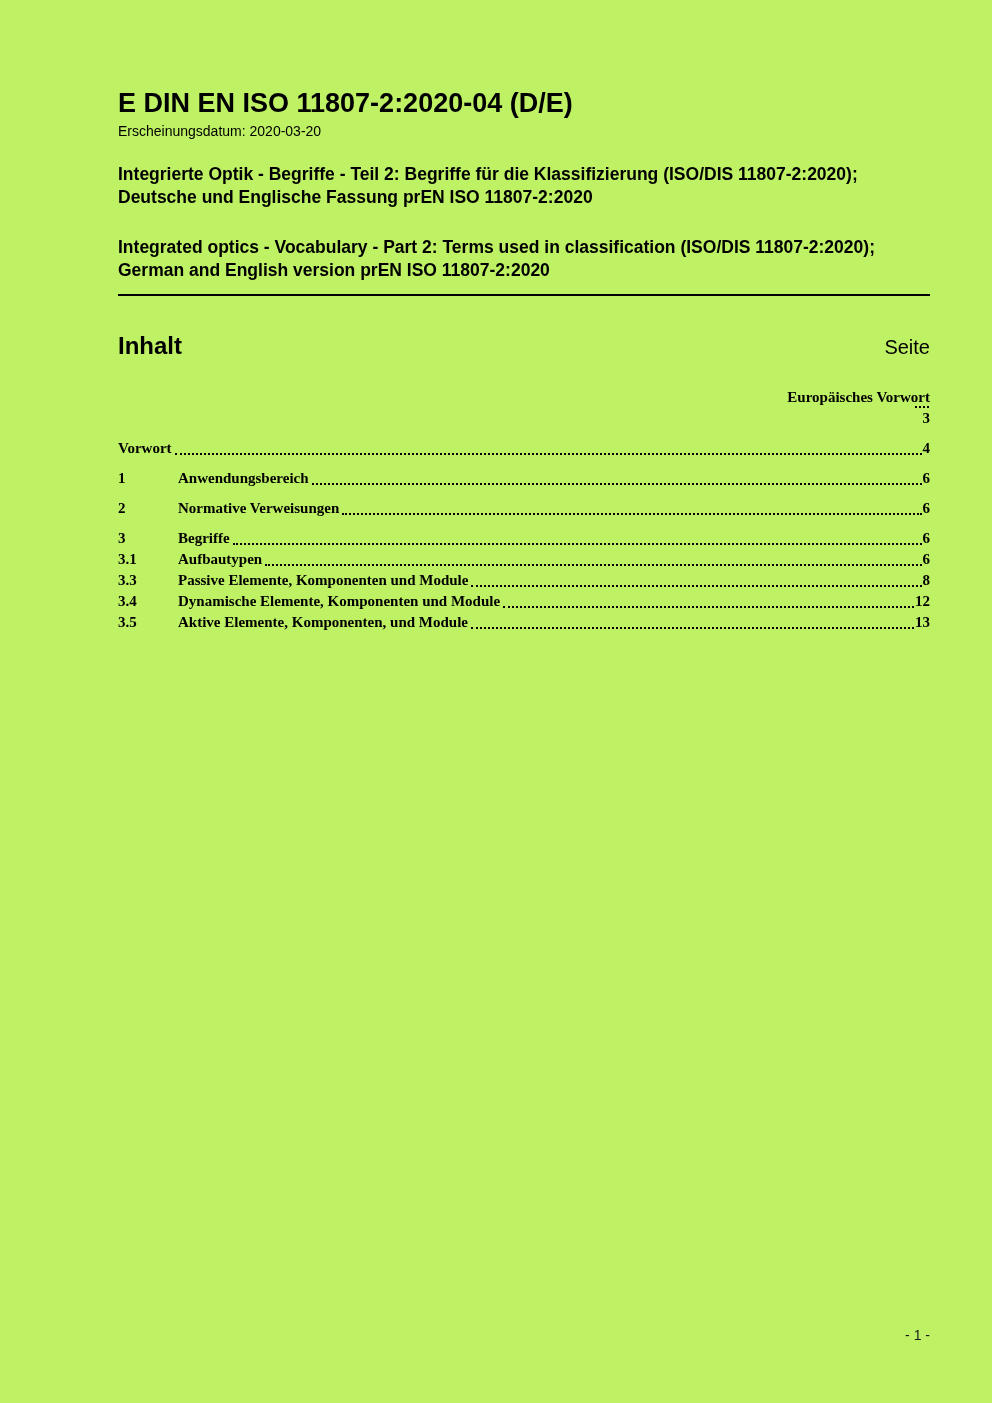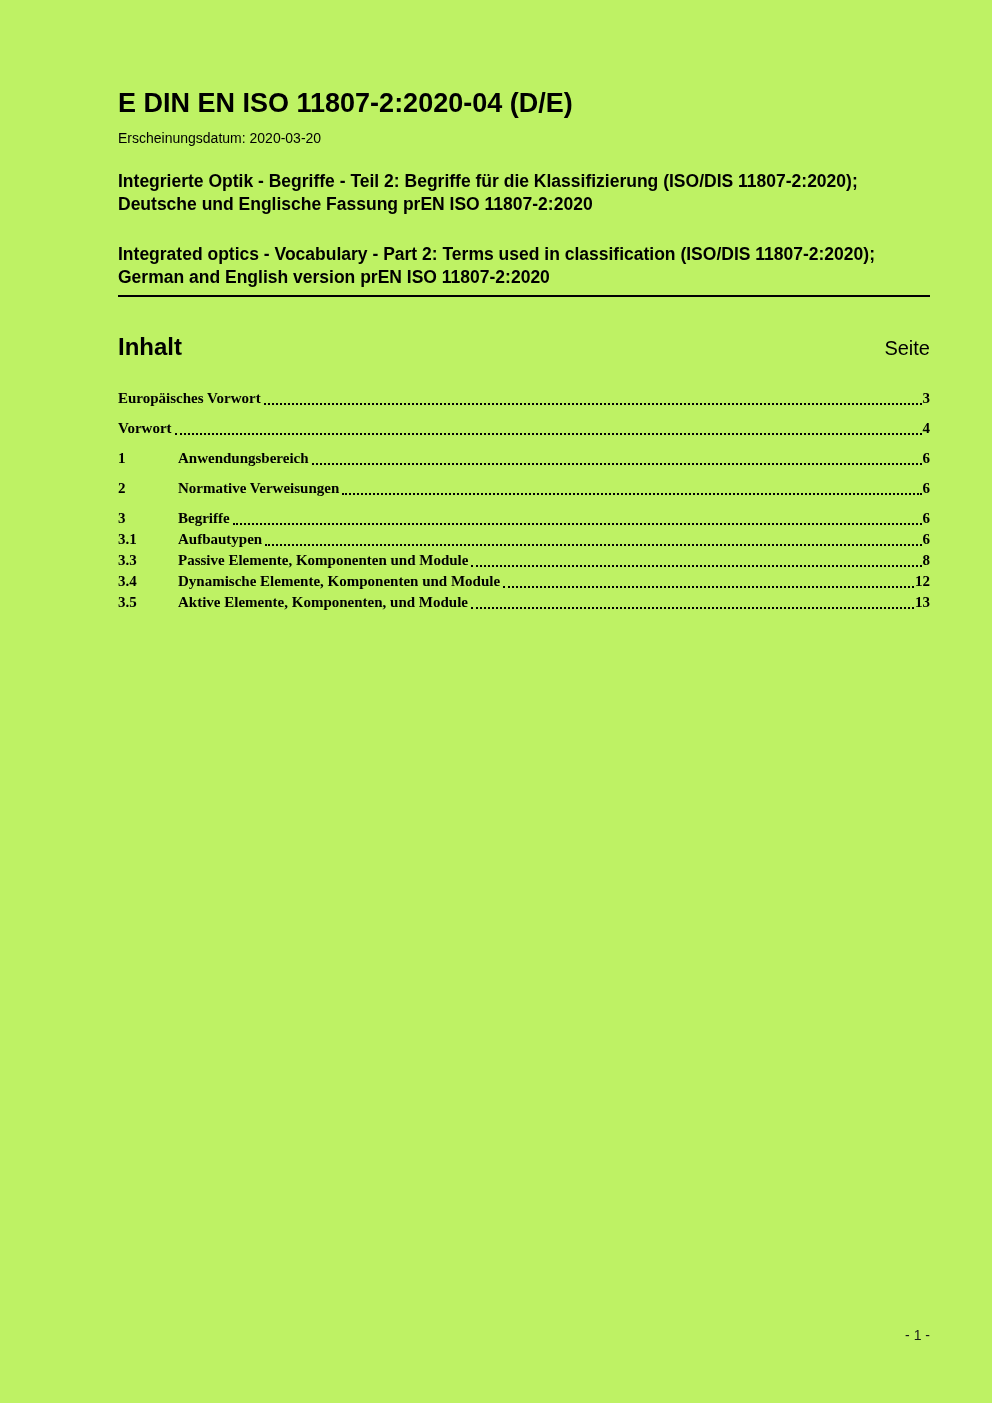--- a/index.html
+++ b/index.html
@@ -3,37 +3,37 @@
 <meta charset="utf-8">
 <style>
   html,body{margin:0;padding:0;background:#ffffff;}
   body{width:992px;height:1403px;position:relative;color:#000;
        font-family:"Liberation Sans",sans-serif;}
   .page{position:absolute;top:0;left:0;width:992px;height:1403px;background:#bef264;}
   .content{padding:88px 62px 0 118px;}
 
   .doc-title{font-size:27px;font-weight:bold;line-height:1.12;
              font-family:"Liberation Sans",sans-serif;letter-spacing:0;}
-  .pub-date{font-size:14px;margin-top:12px;line-height:1.2;}
+  .pub-date{font-size:14px;margin-top:5px;line-height:1.2;}
 
   .title-de{font-size:17.5px;font-weight:bold;line-height:23px;margin-top:23px;}
   .title-en{font-size:17.5px;font-weight:bold;line-height:23px;margin-top:27px;
-            padding-bottom:6px;border-bottom:2px solid #000;}
+            padding-bottom:12px;border-bottom:2px solid #000;}
 
   .toc-header{display:flex;justify-content:space-between;align-items:baseline;
               margin-top:36px;gap:8px;}
   .toc-heading{font-size:24px;font-weight:bold;}
   .toc-page-label{font-size:20px;font-weight:normal;}
 
   .toc{margin-top:29px;font-family:"Liberation Serif","DejaVu Serif",serif;}
   .toc-row{display:flex;align-items:flex-end;font-size:15px;font-weight:bold;
            line-height:17px;}
   .toc-row.main{margin-top:13px;}
   .toc-row.sub{margin-top:4px;}
-  .toc-row:first-child{margin-top:8px;}
+  .toc-row:first-child{margin-top:8px;flex-direction:column;}
   .toc-num{flex:none;width:60px;}
   .toc-title{flex:none;white-space:nowrap;}
   .toc-leader{flex:1;min-width:14px;border-bottom:2px dotted #000;
               margin:0 1px 2px 3px;}
   .toc-page{flex:none;}
 
   .footer-page{position:absolute;right:62px;bottom:60px;font-size:14px;
                font-family:"Liberation Sans",sans-serif;color:#1a1a1a;}
 </style>
 </head>

